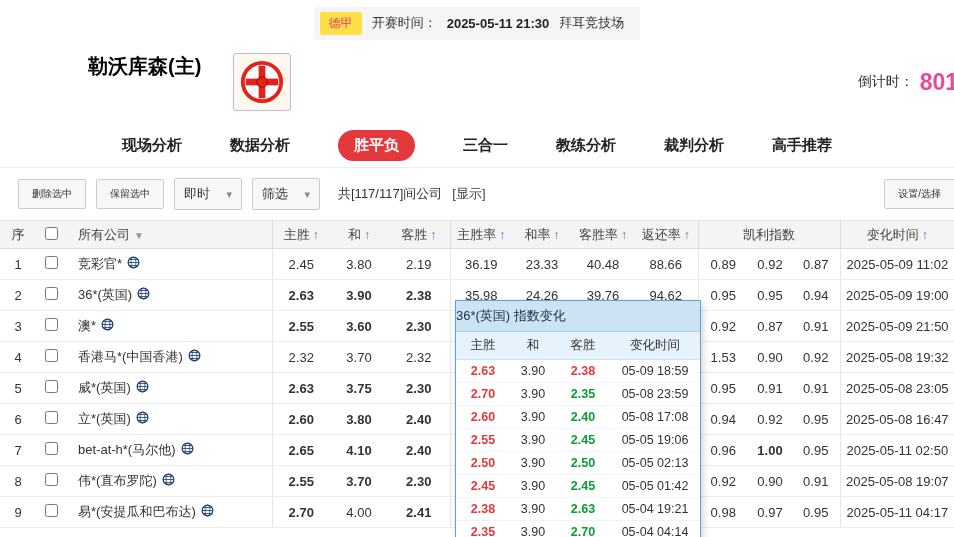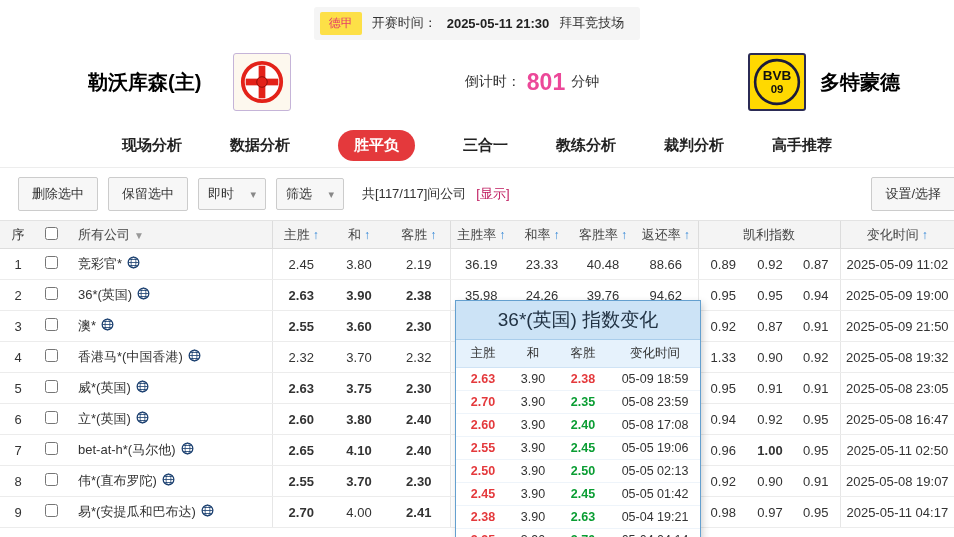--- a/index.html
+++ b/index.html
@@ -13,63 +13,63 @@
   
   .topbar { height:40px; display:flex; align-items:center; justify-content:center; padding-top:6px; }
   .topbar-strip { background:#f5f5f5; border-radius:3px; display:flex; align-items:center; gap:10px; padding:5px 16px 5px 6px; }
   .league-badge { background:#fde047; color:#e4396a; font-size:12px; padding:3px 9px; border-radius:2px; }
   .start-label { color:#333; }
   .start-time { font-weight:bold; color:#222;text-align:right; }
   .venue { color:#333; }
 
   
   .match-header { height:84px; display:flex; align-items:center; }
-  .home-block { flex:1; display:flex; align-items:center; gap:32px; padding-left:88px; }
+  .home-block { flex:1; display:flex; align-items:flex-start; gap:32px; padding-left:88px; }
   .away-block { flex:1; display:flex; align-items:center; gap:14px; justify-content:flex-end; padding-right:54px; }
   .team-name { font-size:20px; font-weight:bold; color:#000; }
   .logo-box { width:58px; height:58px; display:flex; align-items:center; justify-content:center; border-radius:3px; }
   .logo-box.lev { background:#fdf8ee; border:1px solid #c5b4d8; }
   .logo-box.bvb { background:#ffd900; border:2px solid #2b2b55; }
   .countdown { display:flex; align-items:center; gap:6px; transform:translateX(38px); white-space:nowrap; }
   .countdown .cd-label, .countdown .cd-unit { font-size:14px; color:#333; }
   .countdown .count-num { font-size:23px; font-weight:bold; color:#ec4899; }
 
   
   .tab-bar { height:44px; display:flex; align-items:center; justify-content:center; gap:48px; border-bottom:1px solid #ededed; }
   .tab { font-size:15px; font-weight:bold; color:#222; cursor:pointer; white-space:nowrap; }
   .tab.active { background:#e4393c; color:#fff; padding:6px 16px; border-radius:17px; }
 
   
   .toolbar { height:52px; display:flex; align-items:center; gap:10px; padding-left:18px; }
-  .tbtn { font-family:inherit; font-size:13px; color:#333; background:#f7f7f7; border:1px solid #ccc; border-radius:2px; padding:7px 13px; cursor:pointer; white-space:nowrap; }
+  .tbtn { font-family:inherit; font-size:10px; color:#333; background:#f7f7f7; border:1px solid #ccc; border-radius:2px; padding:7px 13px; cursor:pointer; white-space:nowrap; }
   .tdrop { display:flex; align-items:center; justify-content:space-between; gap:14px; background:#f7f7f7; border:1px solid #ccc; border-radius:2px; padding:6px 9px; cursor:pointer; min-width:68px; }
   .tdrop .caret { color:#888; font-size:11px; }
   .count-text { margin-left:8px; color:#333; }
-  .show-link { color:#be185d; cursor:pointer; text-decoration:none; }
+  .show-link { color:#404040; cursor:pointer; text-decoration:none; }
   .settings-btn { margin-left:auto; margin-right:-14px; padding-right:26px; }
 
   
   table.odds { width:954px; border-collapse:collapse; table-layout:fixed; }
   table.odds th { background:#f4f4f4; font-weight:normal; color:#444; font-size:13px; height:28px; border-top:1px solid #e3e3e3; border-bottom:1px solid #ddd; white-space:nowrap; }
   table.odds td { height:31px; text-align:center; border-bottom:1px solid #ececec; font-size:13px; color:#333; white-space:nowrap; overflow:hidden; }
   .c-idx { color:#666; }
   .c-company { text-align:left !important; padding-left:12px; }
   .c-company .co-name { vertical-align:middle; }
   .globe { vertical-align:-2px; margin-left:5px; }
   .sep { border-left:1px solid #e6e6e6; }
   th.sep { border-left:1px solid #dcdcdc; }
   .arr { color:#2f84d6; font-weight:bold; margin-left:3px; font-size:12px; }
   .ddown { color:#999; font-size:10px; margin-left:4px; }
   .red { color:#e4393c; font-weight:bold; }
   .green { color:#0a9d33; font-weight:bold; }
   .c-time { font-size:12.5px; }
 
   
   .popup { position:absolute; left:455px; top:300px; width:246px; background:#fff; border:1px solid #64a0cf; box-shadow:2px 3px 7px rgba(0,0,0,.18); z-index:5; }
-  .popup-title { background:#cce3f6; border-bottom:1px solid #a9cdeb; text-align:center; padding:6px 0; font-size:19px; color:#234; }
+  .popup-title { background:#cce3f6; border-bottom:1px solid #a9cdeb; padding:6px 0; font-size:13px; color:#234; }
   .popup-head { display:flex; background:#e6f2fc; border-bottom:1px solid #cfe3f5; padding:5px 0; font-size:12.5px; color:#333; }
   .popup-row { display:flex; border-bottom:1px solid #eef4fa; padding:4px 0; font-size:12.5px; }
   .pc1 { width:54px; text-align:center; }
   .pc2 { width:46px; text-align:center; }
   .pc3 { width:54px; text-align:center; }
   .pc4 { flex:1; text-align:center; color:#333; }
 </style>
 </head>
 <body>
 
@@ -93,30 +93,20 @@
           <rect x="7" y="20.5" width="34" height="7" fill="#e32219"></rect>
           <rect x="20.5" y="7" width="7" height="34" fill="#e32219"></rect>
           <circle cx="24" cy="24" r="5.5" fill="#e32219" stroke="#8c0f0a" stroke-width="1"></circle>
         </svg>
       </div>
     </div>
     <div class="countdown">
       <span class="cd-label">倒计时：</span>
       <span class="count-num">801</span>
       <span class="cd-unit">分钟</span>
-    </div>
-    <div class="away-block">
-      <div class="logo-box bvb">
-        <svg width="50" height="50" viewBox="0 0 48 48">
-          <circle cx="24" cy="24" r="21" fill="#ffd900" stroke="#1a1a3a" stroke-width="2.5"></circle>
-          <text x="24" y="22.5" text-anchor="middle" font-size="13" font-weight="bold" fill="#111">BVB</text>
-          <text x="24" y="35" text-anchor="middle" font-size="11" font-weight="bold" fill="#111">09</text>
-        </svg>
-      </div>
-      <span class="team-name">多特蒙德</span>
     </div>
   </div>
 
   <div class="tab-bar">
       <div class="tab">现场分析</div>
       <div class="tab">数据分析</div>
       <div class="tab active">胜平负</div>
       <div class="tab">三合一</div>
       <div class="tab">教练分析</div>
       <div class="tab">裁判分析</div>
@@ -241,21 +231,21 @@
               <ellipse cx="8" cy="8" rx="3" ry="6.6" fill="none" stroke="#1a3f6f" stroke-width="1"></ellipse>
               <path d="M1.4 8h13.2 M3 4.3h10 M3 11.7h10" stroke="#1a3f6f" stroke-width="1" fill="none"></path>
             </svg></td>
           <td class="c-odds sep">2.32</td>
           <td class="c-odds">3.70</td>
           <td class="c-odds">2.32</td>
           <td class="c-rate sep"></td>
           <td class="c-rate"></td>
           <td class="c-rate"></td>
           <td class="c-rate"></td>
-          <td class="c-kelly sep">1.33</td>
+          <td class="c-kelly sep">1.53</td>
           <td class="c-kelly">0.90</td>
           <td class="c-kelly">0.92</td>
           <td class="c-time sep">2025-05-08 19:32</td>
         </tr>
         <tr>
           <td class="c-idx">5</td>
           <td class="c-cb"><input type="checkbox" style=""></td>
           <td class="c-company"><span class="co-name">威*(英国)</span><svg class="globe" width="13" height="13" viewBox="0 0 16 16">
               <circle cx="8" cy="8" r="6.6" fill="#fff" stroke="#1a3f6f" stroke-width="1.5"></circle>
               <ellipse cx="8" cy="8" rx="3" ry="6.6" fill="none" stroke="#1a3f6f" stroke-width="1"></ellipse>

